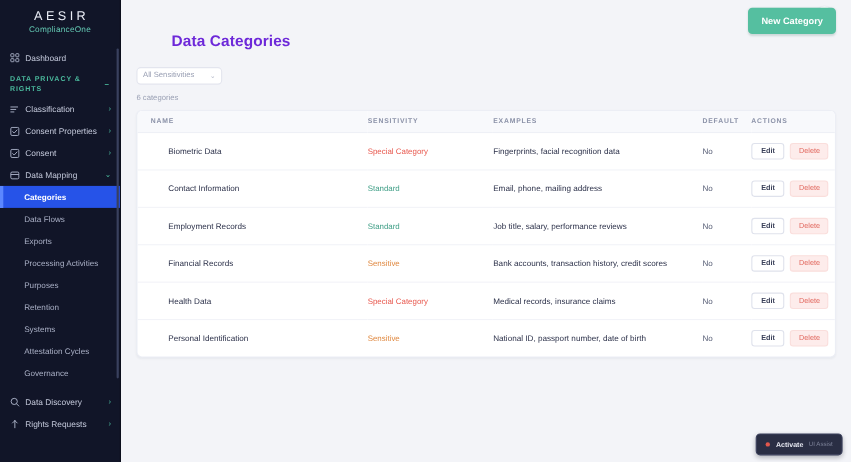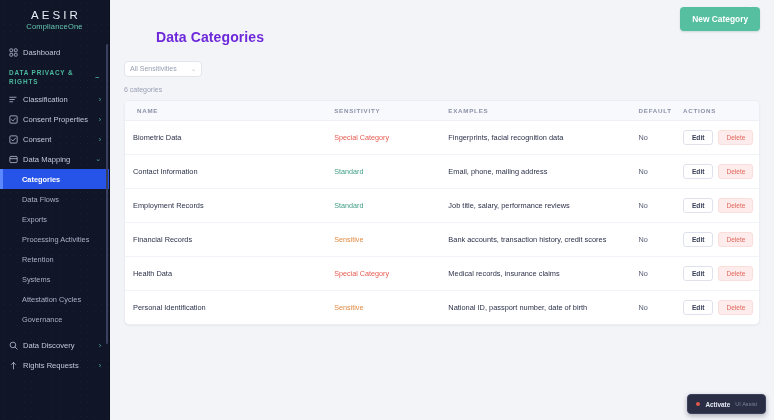--- a/index.html
+++ b/index.html
@@ -119,21 +119,21 @@
     font-size: 6.2px; letter-spacing: 0.75px; font-weight: bold;
     color: #8b92a8; text-align: left;
     padding: 6px 0 6px 0; border-bottom: 1px solid #eef0f6;
   }
   tbody td {
     font-size: 7.4px; color: #2b3049;
     padding: 9px 0; border-bottom: 1px solid #f2f3f8;
     vertical-align: middle;
   }
   tbody tr:last-child td { border-bottom: none; }
-  .c-name   { width: 33%; padding-left: 8px; }
+  .c-name   { width: 33%; padding-left: 28px; }
   .c-sens   { width: 18%; }
   .c-ex     { width: 30%; }
   .c-def    { width: 7%;  }
   .c-act    { width: 12%; }
   thead .c-name { padding-left: 12px; }
   .sens { font-size: 7.2px; }
   .sens-special  { color: #e8594f; }
   .sens-standard { color: #3f9e86; }
   .sens-sensitive{ color: #e08a43; }
   .def { color: #545b73; font-size: 7.3px; }
@@ -239,20 +239,23 @@
       <div class="sub-item">
         <span>Data Flows</span>
       </div>
       <div class="sub-item">
         <span>Exports</span>
       </div>
       <div class="sub-item">
         <span>Processing Activities</span>
       </div>
       <div class="sub-item">
+        <span>Purposes</span>
+      </div>
+      <div class="sub-item">
         <span>Retention</span>
       </div>
       <div class="sub-item">
         <span>Systems</span>
       </div>
       <div class="sub-item">
         <span>Attestation Cycles</span>
       </div>
       <div class="sub-item">
         <span>Governance</span>

